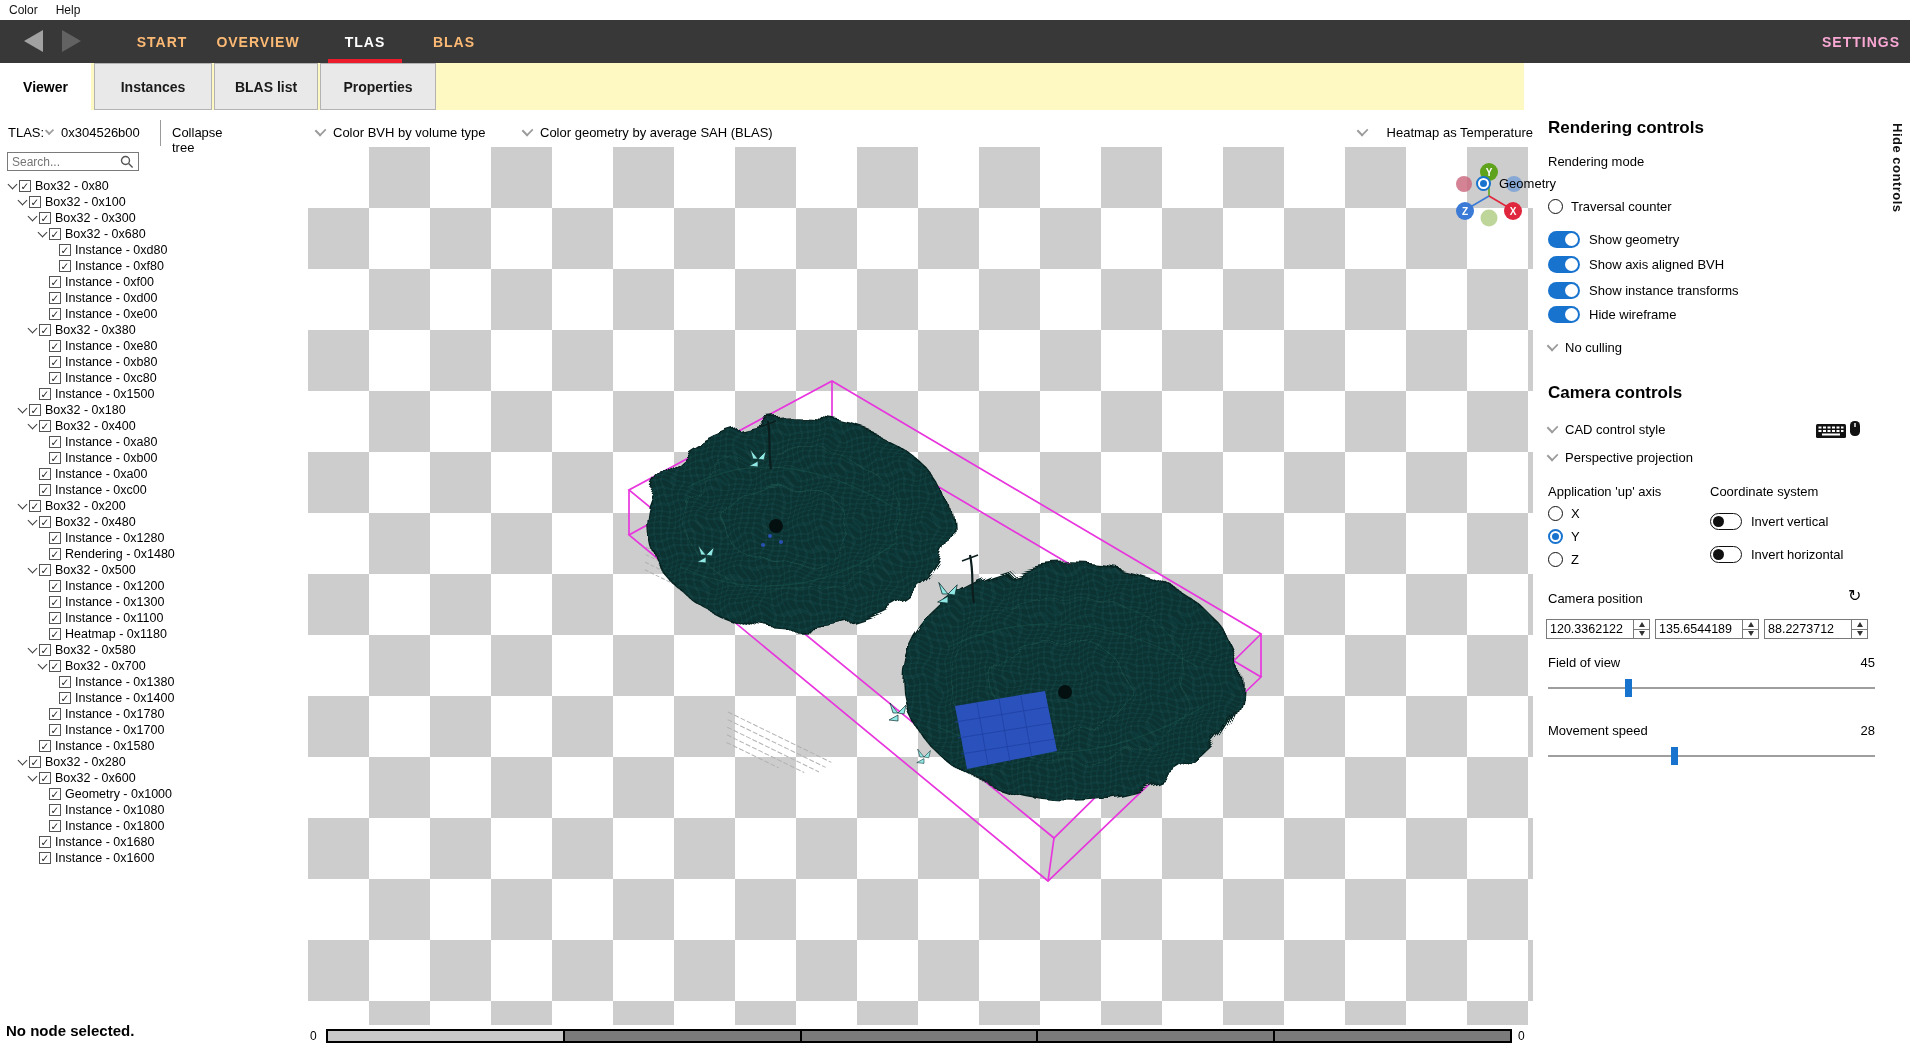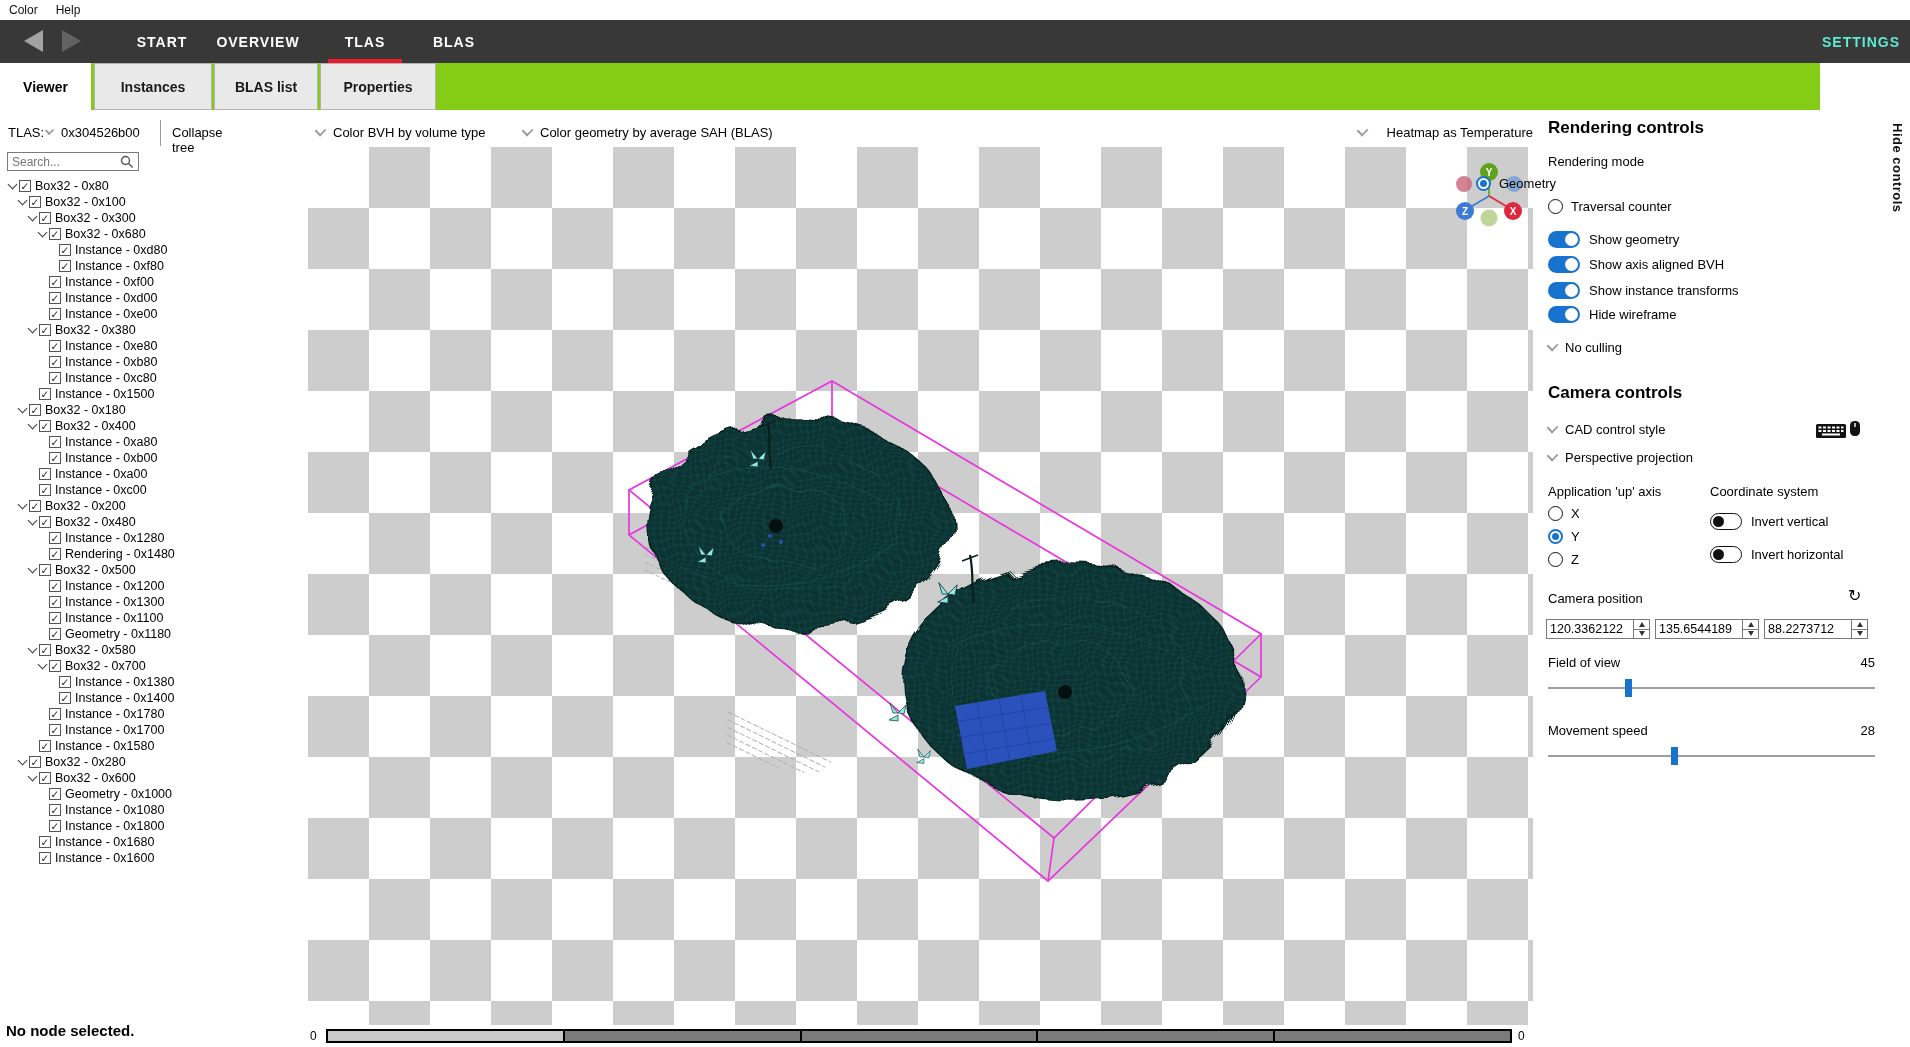--- a/index.html
+++ b/index.html
@@ -13,28 +13,28 @@
   
   .menubar{position:absolute;left:0;top:0;width:1910px;height:20px;background:#fff;display:flex;align-items:center}
   .menu-item{font-size:12px;color:#111;padding:0 9px;height:20px;display:flex;align-items:center}
 
   
   .navbar{position:absolute;left:0;top:20px;width:1910px;height:43px;background:var(--navbar-bg)}
   .nav-arrow{position:absolute;top:10px;width:0;height:0;border-top:11px solid transparent;border-bottom:11px solid transparent}
   .nav-arrow.back{left:24px;border-right:19px solid #a2a2a2}
   .nav-arrow.fwd{left:62px;border-left:19px solid #626262}
   .nav-item{position:absolute;top:0;height:43px;display:flex;align-items:center;justify-content:center;
-    font-size:14px;font-weight:bold;letter-spacing:1px;color:#ffffff;cursor:default}
+    font-size:14px;font-weight:bold;letter-spacing:1px;color:#fdba74;cursor:default}
   .nav-item.active{color:#fff}
   .nav-item.active::after{content:'';position:absolute;left:0;right:0;bottom:0;height:4px;background:var(--accent-red)}
   .nav-settings{position:absolute;right:10px;top:0;height:43px;display:flex;align-items:center;
-    font-size:14px;font-weight:bold;letter-spacing:1px;color:#5eead4}
-
-  
-  .tabbar{position:absolute;left:0;top:63px;width:1820px;height:47px;background:#84cc16}
+    font-size:14px;font-weight:bold;letter-spacing:1px;color:#f9a8d4}
+
+  
+  .tabbar{position:absolute;left:0;top:63px;width:1524px;height:47px;background:#fef9c3}
   .tab{position:absolute;top:0;height:47px;display:flex;align-items:center;justify-content:center;
     font-size:14px;font-weight:bold;color:#1a1a1a;background:#e9e9e9;border:1px solid #b3b3b3}
   .tab.active{background:#fff;border:none;color:#000}
 
   
   .tlas-row{position:absolute;left:0;top:120px;height:26px;font-size:13px;color:#000}
   .tlas-label{position:absolute;left:8px;top:5px}
   .chev{display:inline-block;width:9px;height:9px;border-left:2px solid #9b9b9b;border-bottom:2px solid #9b9b9b;
     transform:rotate(-45deg) scale(1,.85);margin-right:8px;position:relative;top:-2px}
   .chev.small{width:7px;height:7px;border-width:2px}
@@ -269,21 +269,21 @@
       <div class="trow" style="padding-left: 49px;">
         <span class="cb">✓</span>
         <span>Instance - 0x1300</span>
       </div>
       <div class="trow" style="padding-left: 49px;">
         <span class="cb">✓</span>
         <span>Instance - 0x1100</span>
       </div>
       <div class="trow" style="padding-left: 49px;">
         <span class="cb">✓</span>
-        <span>Geometry - 0x1180</span>
+        <span>Heatmap - 0x1180</span>
       </div>
       <div class="trow" style="padding-left: 26px;">
         <span class="exp"></span>
         <span class="cb">✓</span>
         <span>Box32 - 0x580</span>
       </div>
       <div class="trow" style="padding-left: 36px;">
         <span class="exp"></span>
         <span class="cb">✓</span>
         <span>Box32 - 0x700</span>

